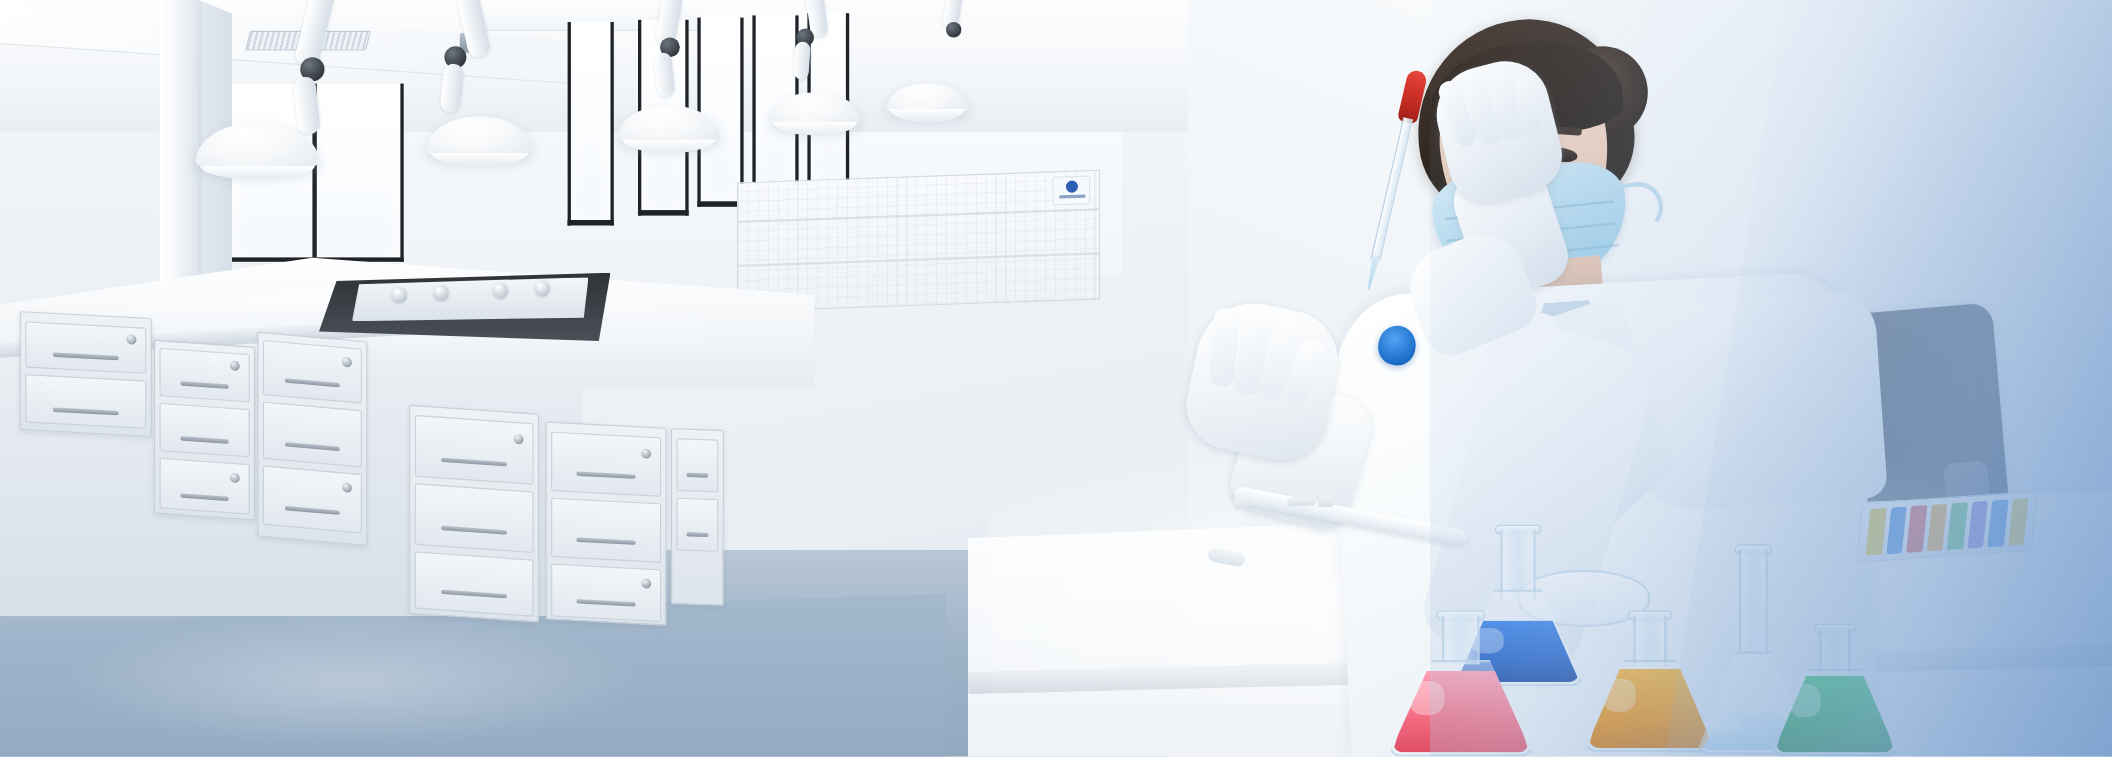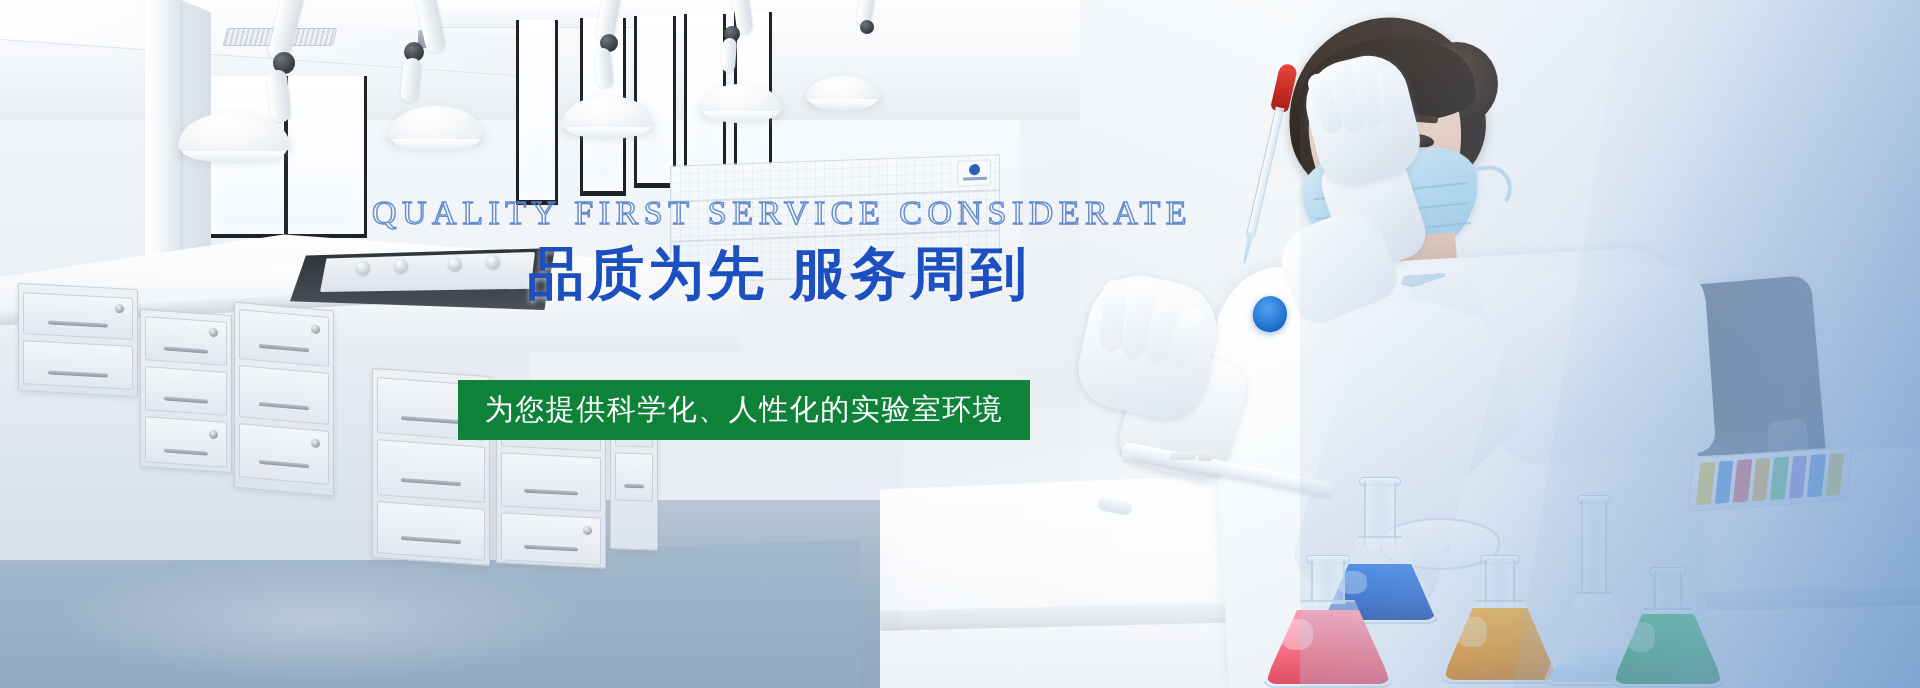--- a/index.html
+++ b/index.html
@@ -860,23 +860,14 @@
         <div class="tip" style="background:#4d8fe0"></div>
         <div class="tip" style="background:#e8c94a"></div>
       </div>
     </div>
 
     <div class="blue-wash">
       <div class="blue-diag"></div>
     </div>
   </div>
 
-  <div class="text-block">
-    <div class="headline-en">QUALITY FIRST SERVICE CONSIDERATE</div>
-
-    <div class="headline-cn">品质为先 服务周到</div>
-
-    <div class="subtitle-bar">
-      <span class="subtitle-text">为您提供科学化、人性化的实验室环境</span>
-    </div>
-  </div>
 
 </div>
 
 </body></html>

